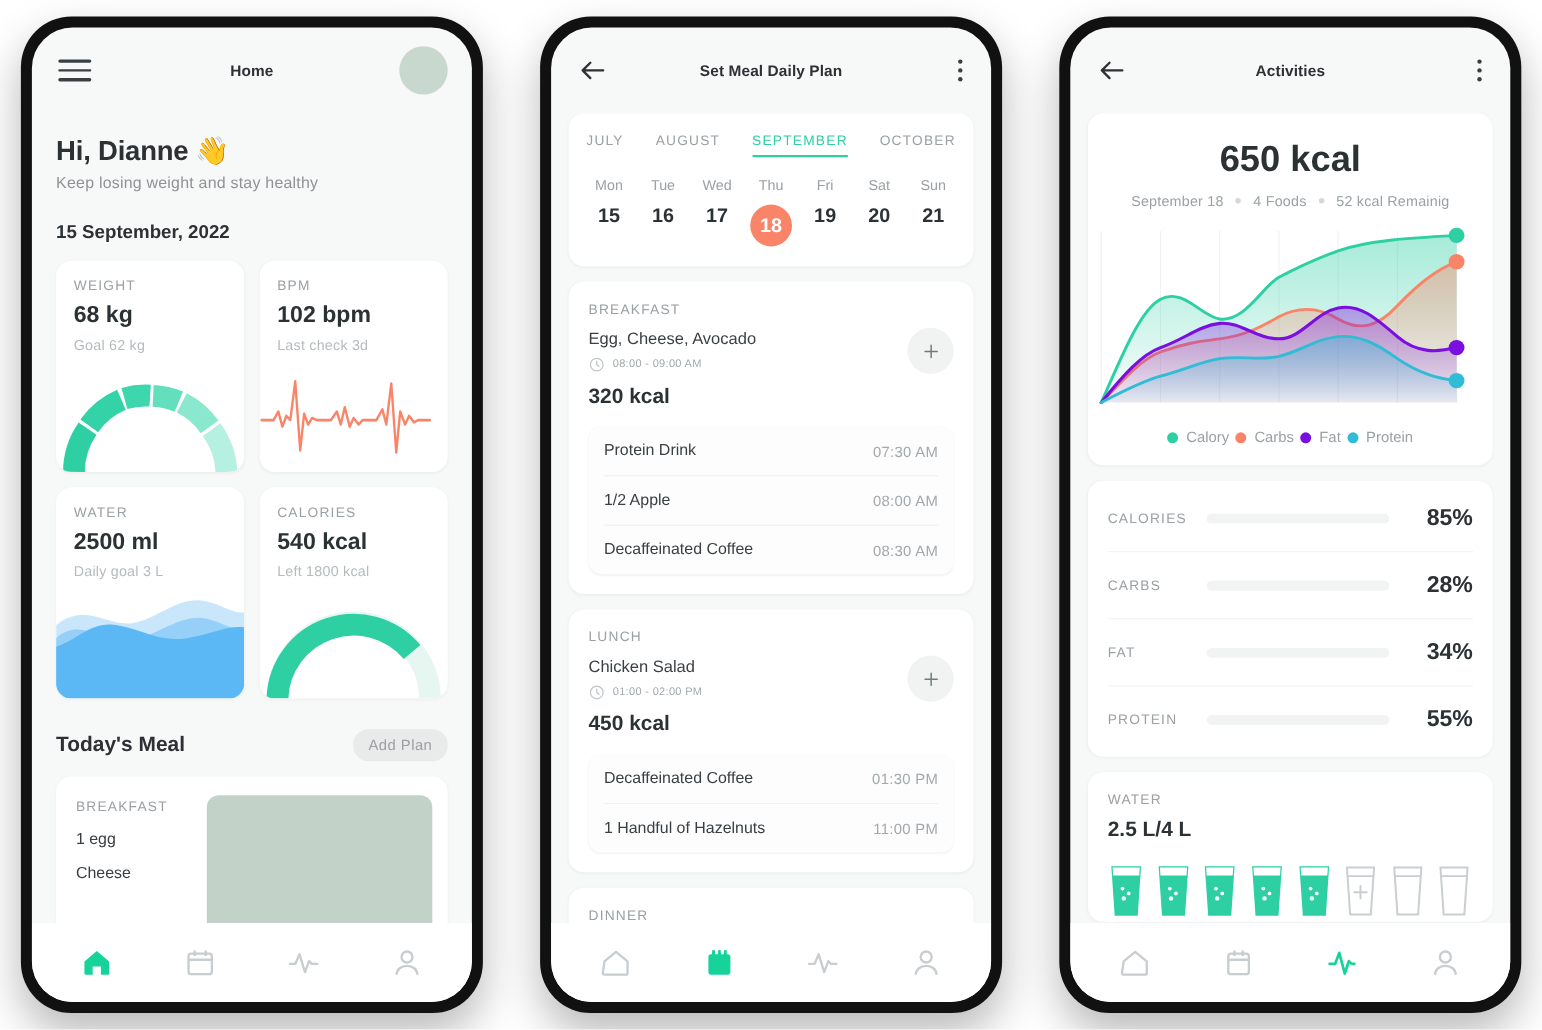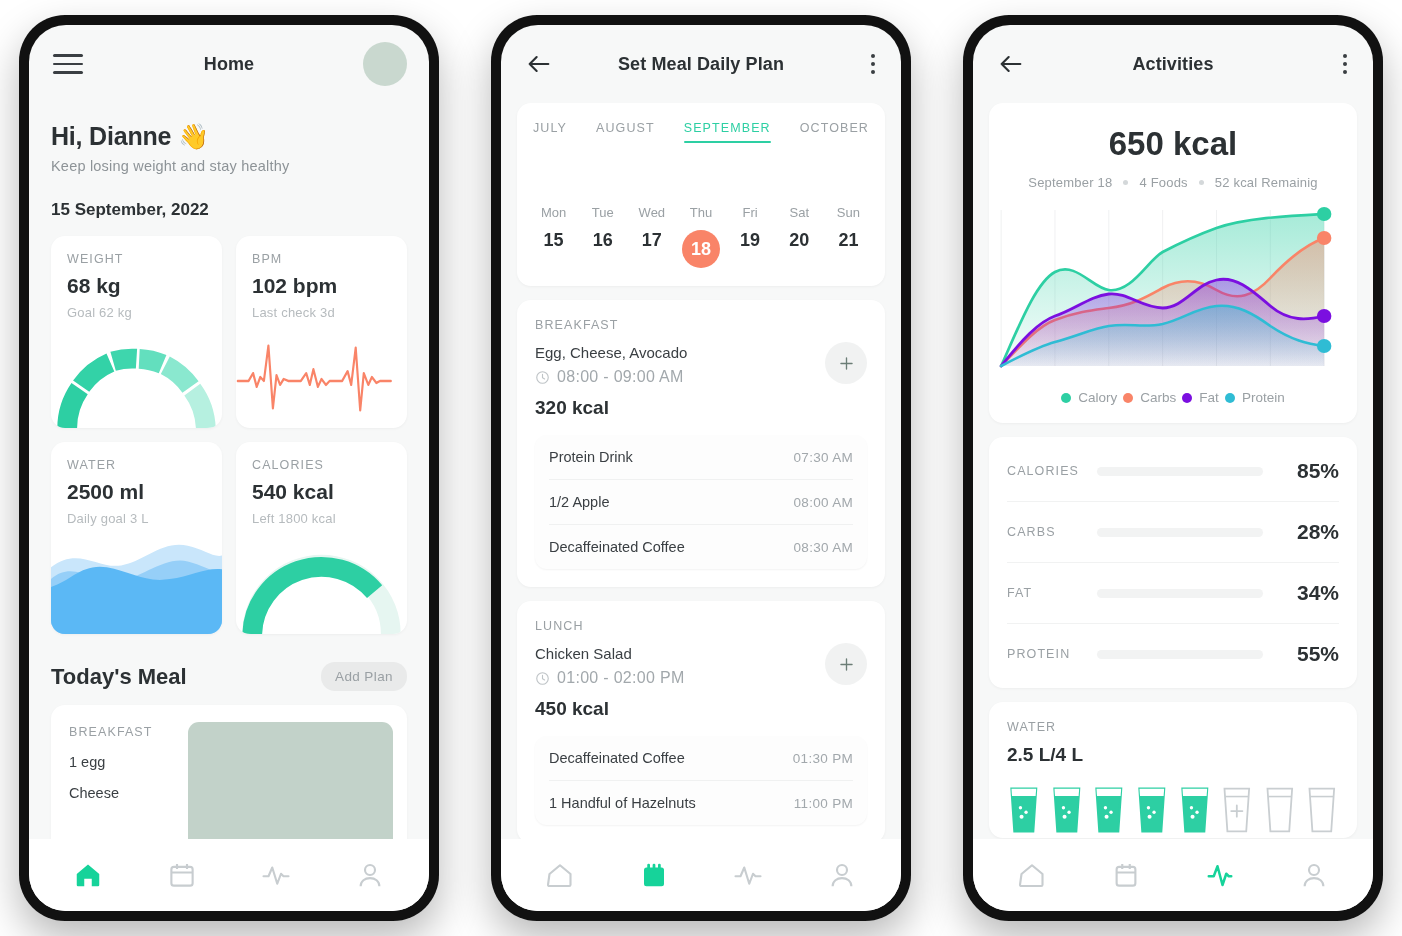--- a/index.html
+++ b/index.html
@@ -49,21 +49,21 @@
     flex: 0 0 auto;
     display: flex;
     align-items: center;
     padding: 0 24px;
     position: relative;
   }
   .topbar .title {
     position: absolute;
     left: 0; right: 0;
     text-align: center;
-    font-size: 18px;
+    font-size: 14px;
     font-weight: bold;
     color: #2c3134;
     letter-spacing: .1px;
     pointer-events: none;
   }
   .hamburger { width: 30px; cursor: pointer; }
   .hamburger span {
     display: block; height: 2.6px; background: #3a3f43;
     border-radius: 2px; margin: 6px 0;
   }
@@ -103,21 +103,21 @@
   .statcard .lbl { font-size: 12.5px; color: #9aa0a4; letter-spacing: 1.1px; }
   .statcard .val { font-size: 21px; font-weight: bold; color: #2c3134; margin-top: 8px; }
   .statcard .note { font-size: 13px; color: #b6bbbe; margin-top: 7px; letter-spacing: .2px; }
   .gfx { position: absolute; left: 0; right: 0; bottom: 0; height: 98px; }
   .gfx svg { display: block; width: 100%; height: 100%; }
 
   .sectionrow {
     display: flex; align-items: center; justify-content: space-between;
     margin-top: 28px;
   }
-  .sectionrow h3 { font-size: 22px; font-weight: bold; color: #2c3134; }
+  .sectionrow h3 { font-size: 19px; font-weight: bold; color: #2c3134; }
   .chip {
     background: #e9eaea; color: #9aa0a4;
     font-size: 13.5px; letter-spacing: .4px;
     padding: 7px 14px; border-radius: 14px; cursor: pointer;
   }
   .mealcard {
     background: #fff; border-radius: 14px; margin-top: 14px;
     padding: 20px 0 0 18px; height: 170px;
     display: flex; position: relative; overflow: hidden;
     box-shadow: 0 1px 3px rgba(0,0,0,0.045);
@@ -153,34 +153,34 @@
   .month.active { color: #2dcfa3; }
   .month.active:after {
     content: ""; position: absolute; left: 0; right: 0; bottom: 0;
     height: 2.5px; background: #2dcfa3; border-radius: 2px;
   }
   .dows, .days { display: flex; padding: 0 12px; }
   .dows { margin-top: 18px; }
   .dows div, .days div {
     flex: 1 1 0; text-align: center;
   }
-  .dows div { font-size: 13px; color: #9aa0a4; margin-top: 44px; }
+  .dows div { font-size: 13px; color: #9aa0a4; }
   .days { margin-top: 10px; padding-bottom: 18px; }
   .days div { font-size: 18px; color: #2c3134; font-weight: bold; cursor: pointer; }
   .days .sel {
     display: inline-flex; align-items: center; justify-content: center;
     width: 38px; height: 38px; border-radius: 50%;
     background: #f98468; color: #fff;
   }
 
   .mealblock { margin-top: 14px; padding: 18px 18px 18px; position: relative; }
   .mealblock .blbl { font-size: 12.5px; color: #9aa0a4; letter-spacing: 1.1px; }
   .mealblock .bname { font-size: 15px; color: #3a3f43; margin-top: 12px; }
   .mealblock .btime {
-    font-size: 16px; color: #a2a8ac; margin-top: 7px;
+    font-size: 10px; color: #a2a8ac; margin-top: 7px;
     display: flex; align-items: center; gap: 7px; letter-spacing: .3px;
   }
   .mealblock .bkcal { font-size: 19px; font-weight: bold; color: #2c3134; margin-top: 11px; }
   .addbtn {
     position: absolute; right: 18px; top: 42px;
     width: 42px; height: 42px; border-radius: 50%;
     background: #f1f2f2; display: flex; align-items: center; justify-content: center;
     cursor: pointer;
   }
   .sublist {

